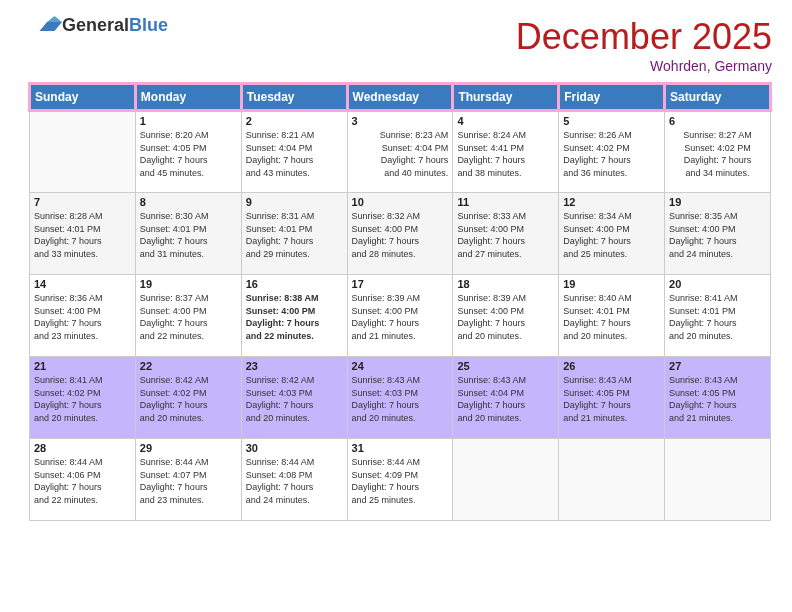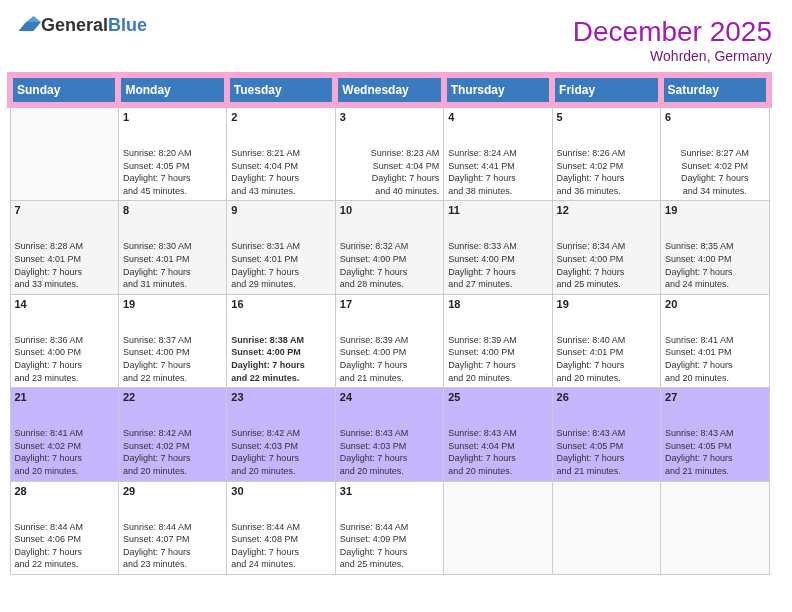--- a/index.html
+++ b/index.html
@@ -7,21 +7,21 @@
       font-family: Arial, sans-serif;
       background: #fff;
       width: 792px;
       height: 612px;
       overflow: hidden;
     }
     .page {
       width: 792px;
       height: 522px;
       background: #fff;
-      padding: 16px 20px 10px 7px;
+      padding: 16px 20px 10px 28px;
     }
     .header {
       display: flex;
       justify-content: space-between;
       align-items: flex-start;
       margin-bottom: 8px;
     }
     .logo {
       display: flex;
       flex-direction: column;
@@ -41,41 +41,41 @@
       margin-left: 4px;
     }
     .logo-row {
       display: flex;
       align-items: center;
     }
     .title-block {
       text-align: right;
     }
     .month-year {
-      font-size: 28px;
+      font-size: 36px;
       font-weight: normal;
-      color: #a21caf;
+      color: #b91c1c;
     }
     .location {
       font-size: 14px;
       color: #701a75;
     }
     .calendar {
       width: 100%;
       border-collapse: collapse;
       table-layout: fixed;
     }
     .calendar th {
       background: #3a7bbf;
       color: #fff;
       font-size: 12px;
       font-weight: bold;
       padding: 5px 4px;
       text-align: left;
-      border: 6px solid #f9a8d4;
+      border: 3px solid #f9a8d4;
     }
     .calendar td {
       border: 1px solid #ccc;
       vertical-align: top;
       padding: 3px 4px;
       font-size: 9.5px;
       color: #333;
       height: 82px;
     }
     .calendar td.empty {
@@ -85,21 +85,20 @@
       font-size: 11px;
       font-weight: bold;
       color: #222;
       display: block;
       margin-bottom: 2px;
     }
     .day-info {
       font-size: 9px;
       line-height: 1.4;
       color: #333;
-      margin-top: 24px;
     }
   </style>
 </head>
 <body>
 
 <div class="page">
   <div class="header">
     <div class="logo">
       <div class="logo-row">
         <svg class="logo-icon" viewBox="0 0 40 24" xmlns="http://www.w3.org/2000/svg">

